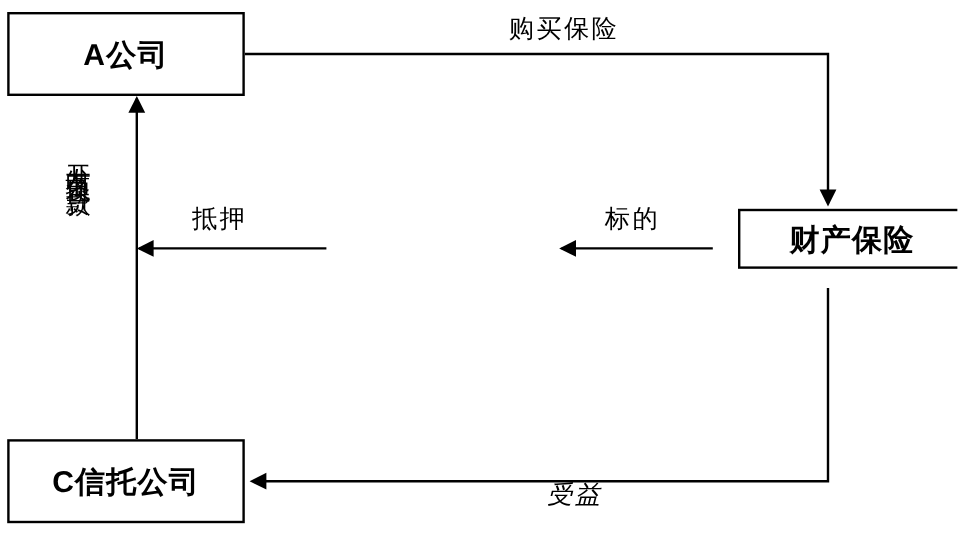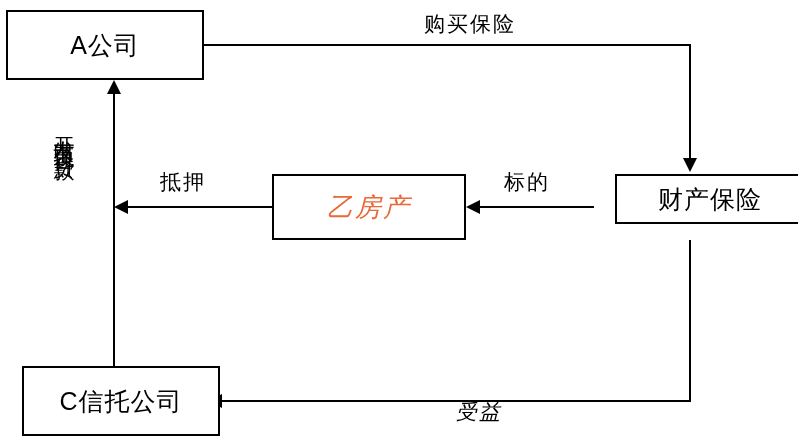--- a/index.html
+++ b/index.html
@@ -23,33 +23,33 @@
     height: 448px;
   }
   .node {
     position: absolute;
     box-sizing: border-box;
     background: #ffffff;
     border: 2px solid #000000;
     display: flex;
     align-items: center;
     justify-content: center;
-    font-weight: normal;
+    font-weight: bold;
     color: #000000;
     letter-spacing: 1px;
   }
   #node-a {
     left: 6px;
     top: 10px;
     width: 198px;
     height: 70px;
     font-size: 25px;
   }
   #node-c {
-    left: 22px;
+    left: 6px;
     top: 366px;
     width: 198px;
     height: 70px;
     font-size: 25px;
   }
   #node-b {
     left: 272px;
     top: 174px;
     width: 194px;
     height: 66px;
@@ -114,23 +114,20 @@
   </svg>
 
   <div class="node" id="node-a">
     <span>A公司</span>
   </div>
 
   <div class="node" id="node-c">
     <span>C信托公司</span>
   </div>
 
-  <div class="node" id="node-b">
-    <span>乙房产</span>
-  </div>
 
   <div class="node" id="node-ins">
     <span>财产保险</span>
   </div>
 
   <div class="label" id="label-buy">购买保险</div>
   <div class="label" id="label-ben">受益</div>
   <div class="label" id="label-mort">抵押</div>
   <div class="label" id="label-sub">标的</div>
   <div class="label" id="label-loan">开发甲项目贷款</div>

